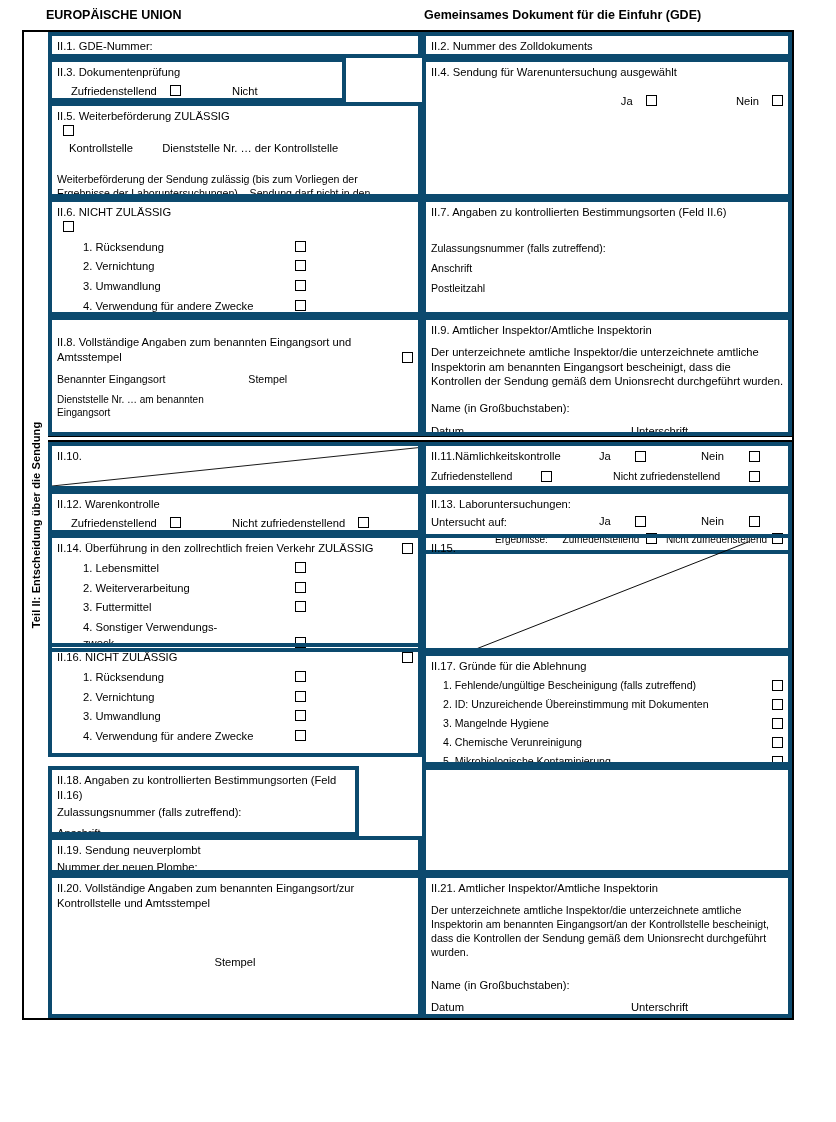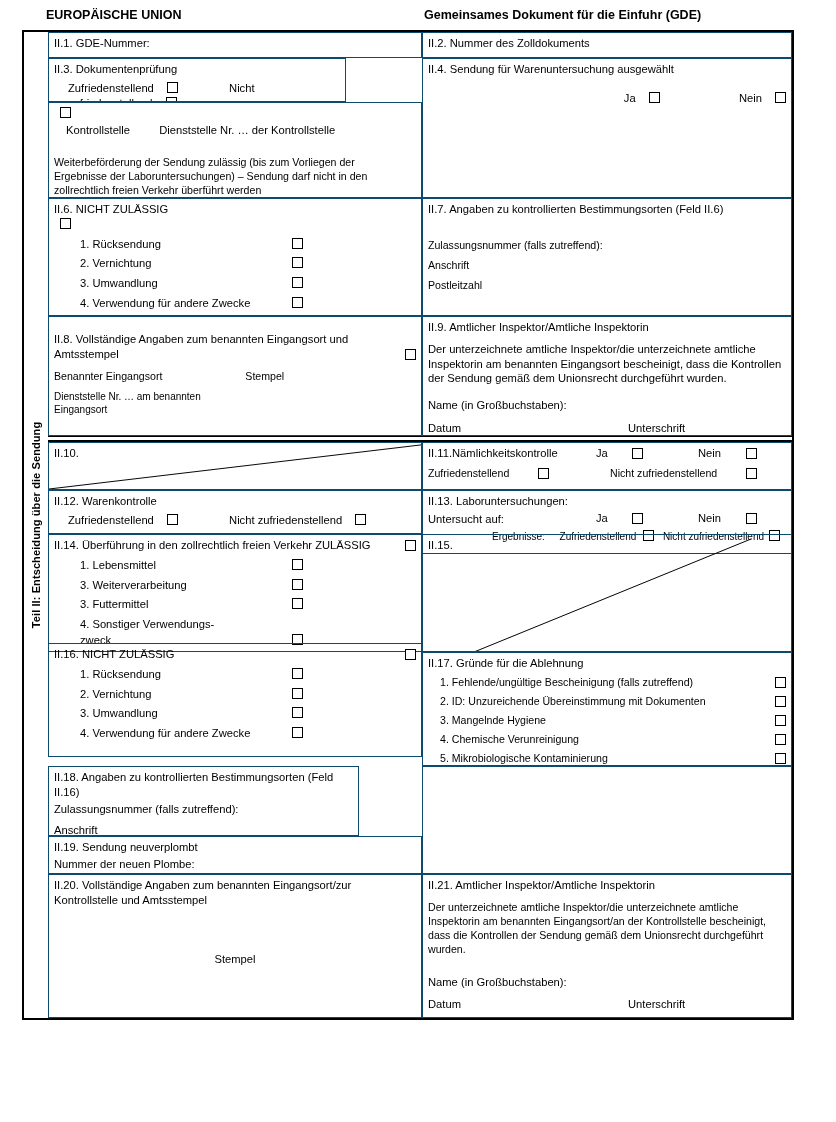--- a/index.html
+++ b/index.html
@@ -72,21 +72,21 @@
   .tbl {
     position: absolute;
     left: 48px;
     top: 32px;
     width: 744px;
     height: 986px;
   }
   .cell {
     position: absolute;
     box-sizing: border-box;
-    border: 1px solid #0c4a6e;
+    border: 4px solid #0c4a6e;
     font-size: 11.2px;
     line-height: 1.32;
     padding: 3px 5px 2px 5px;
     overflow: hidden;
   }
   .ttl { display: block; }
   .small { font-size: 10px; }
   .sm11 { font-size: 10.6px; }
   .cb {
     display: inline-block;
@@ -152,20 +152,21 @@
       <span class="ttl">II.4. Sendung für Warenuntersuchung ausgewählt</span>
       <div class="mt14" style="padding-left:48px;">
         <span>Ja</span>
         <span class="cb" style="margin-left:10px;"></span>
         <span style="margin-left:76px;">Nein</span>
         <span class="cb" style="margin-left:10px;"></span>
       </div>
     </div>
 
     <div class="cell" style="left:0px; top:70px; width:374px; height:96px;">
+      <span class="ttl">II.5. Weiterbeförderung ZULÄSSIG</span>
       <span class="cb" style="margin-left:6px;"></span>
       <div style="padding-left:12px; margin-top:2px;">
         <span>Kontrollstelle</span>
         <span style="margin-left:26px;">Dienststelle Nr. … der Kontrollstelle</span>
       </div>
       <div class="sm11" style="margin-top:18px; position:relative; padding-right:20px;">
         <span>Weiterbeförderung der Sendung zulässig (bis zum Vorliegen der Ergebnisse der Laboruntersuchungen) – Sendung darf nicht in den zollrechtlich freien Verkehr überführt werden</span>
         
       </div>
     </div>
@@ -279,21 +280,21 @@
       <div style="position:relative; padding-right:16px;">
         <span class="ttl">II.14. Überführung in den zollrechtlich freien Verkehr ZULÄSSIG</span>
         <span class="cb" style="position:absolute; right:0px; top:2px;"></span>
       </div>
       <div class="numlist">
         <div class="li">
           <span>1. Lebensmittel</span>
           <span class="cb bx"></span>
         </div>
         <div class="li">
-          <span>3. Weiterverarbeitung</span>
+          <span>2. Weiterverarbeitung</span>
           <span class="cb bx"></span>
         </div>
         <div class="li">
           <span>3. Futtermittel</span>
           <span class="cb bx"></span>
         </div>
         <div class="li">
           <span>4. Sonstiger Verwendungs-</span>
         </div>
         <div class="li" style="margin-top:1px;">

